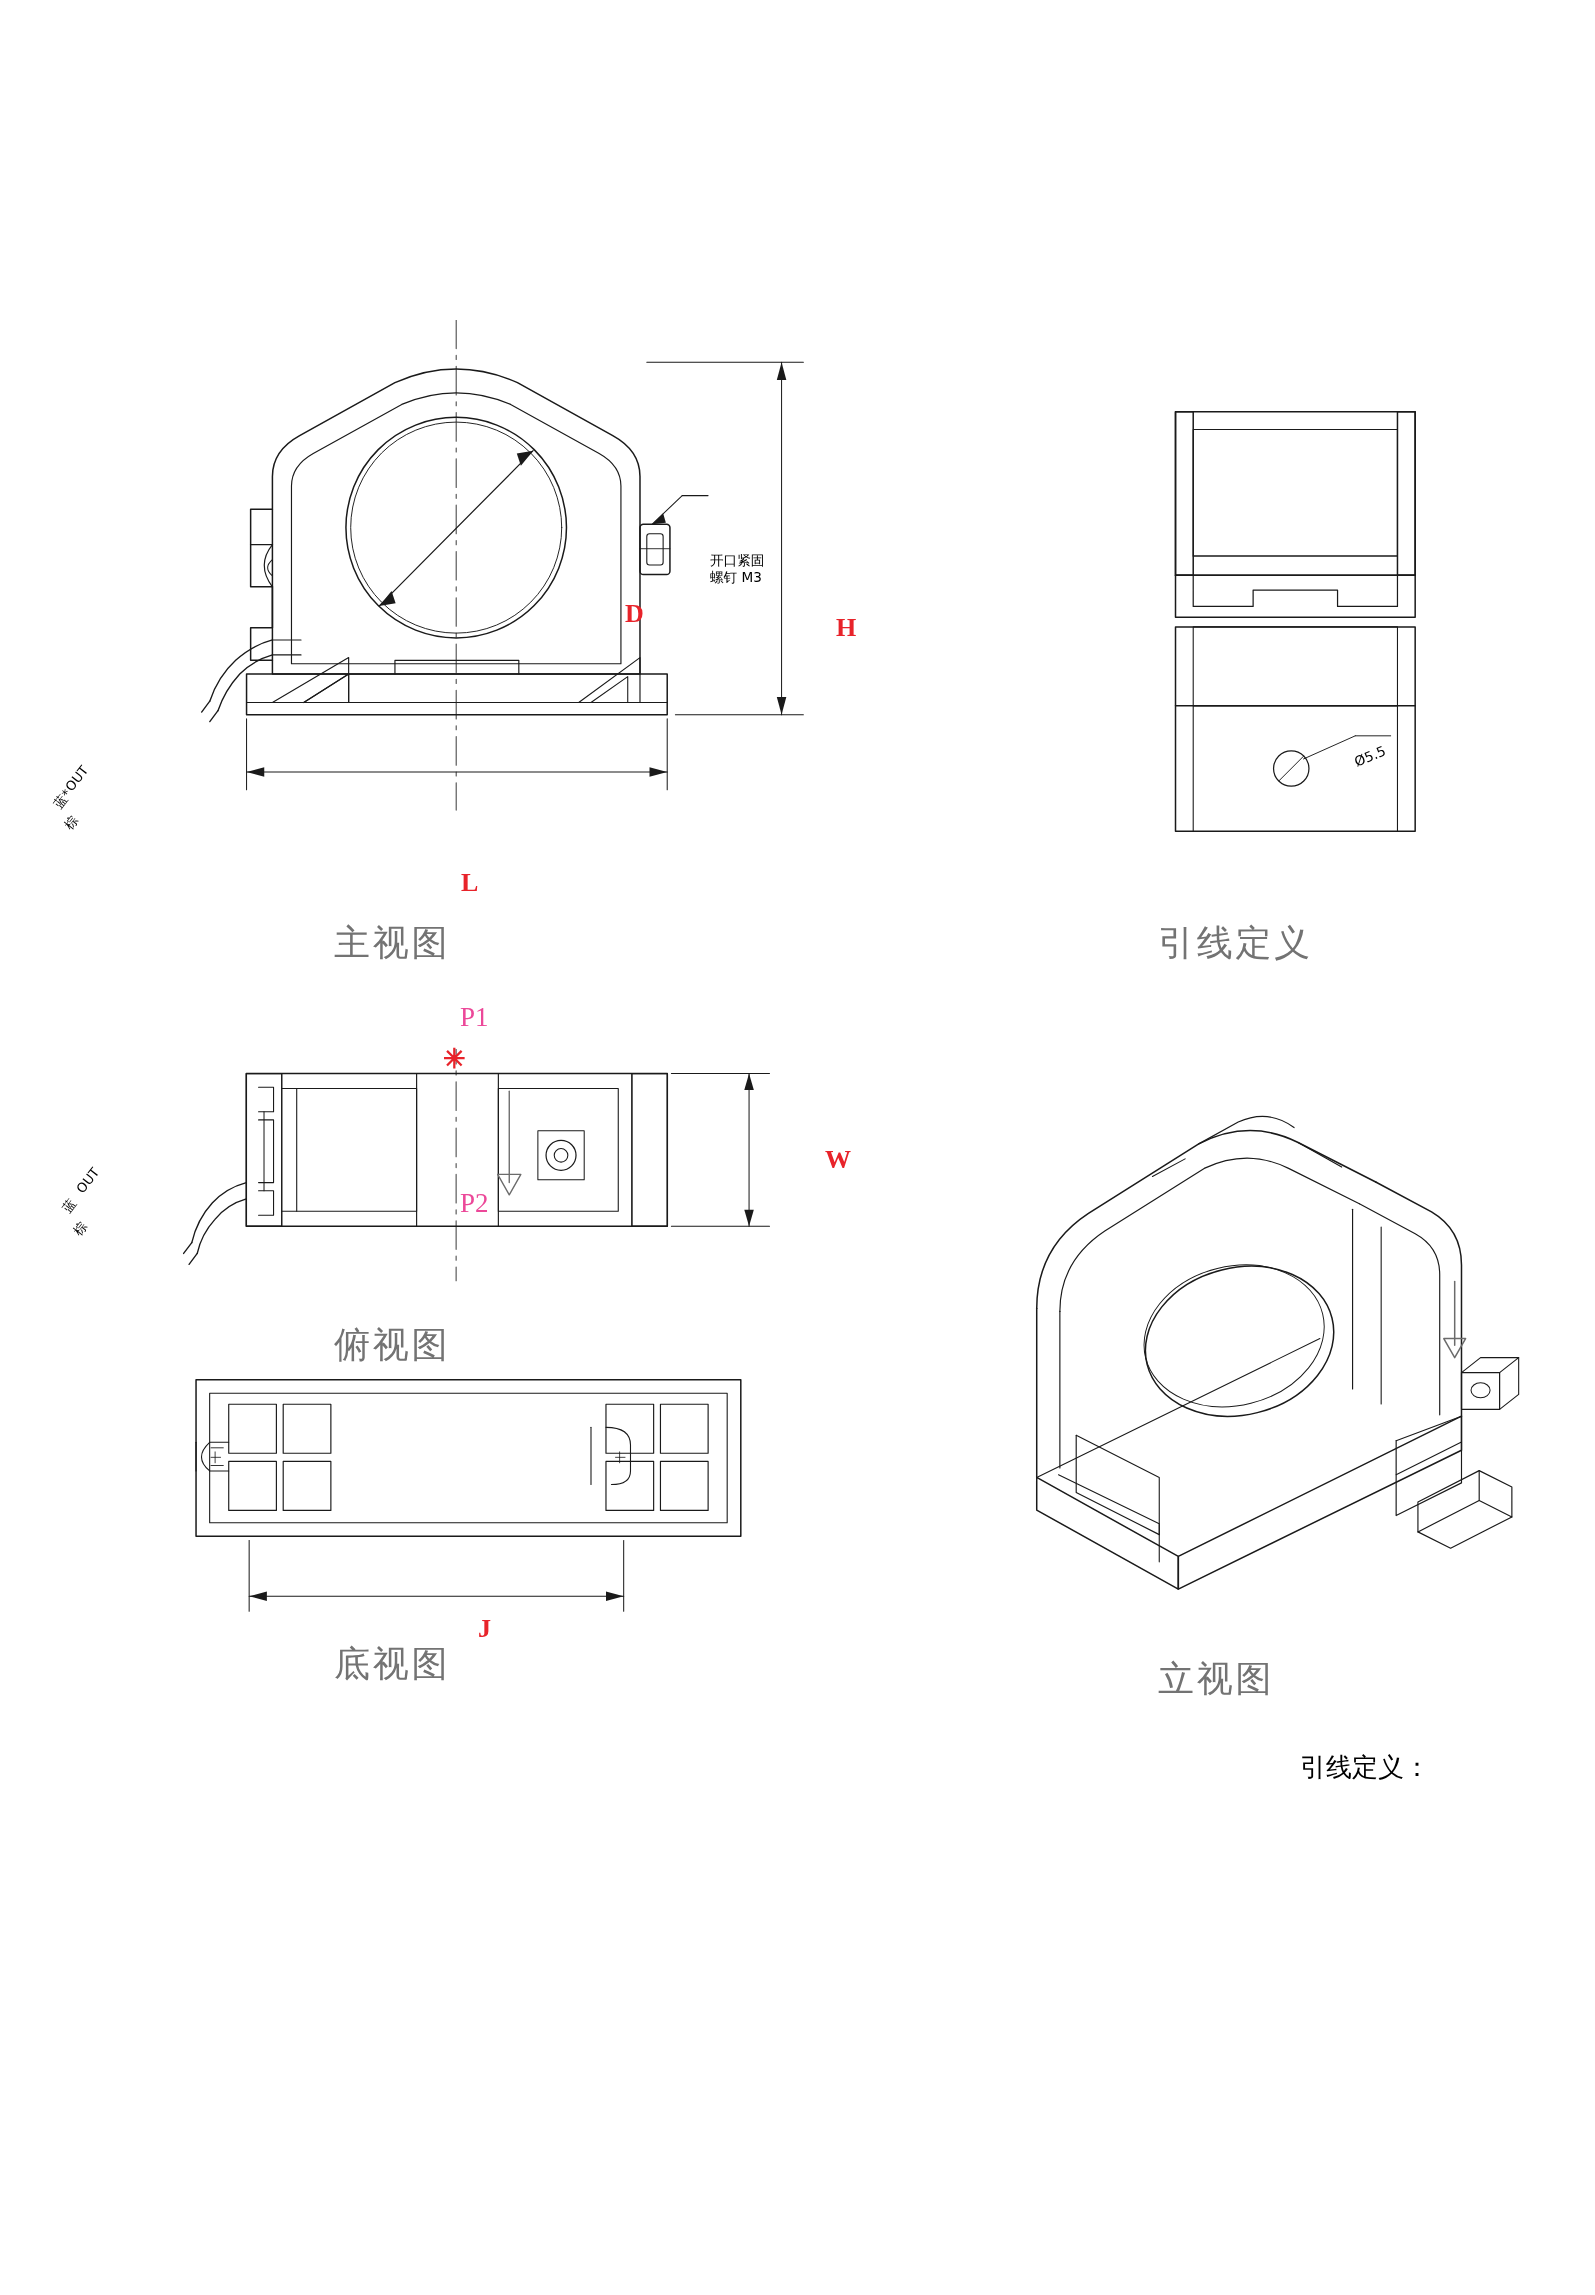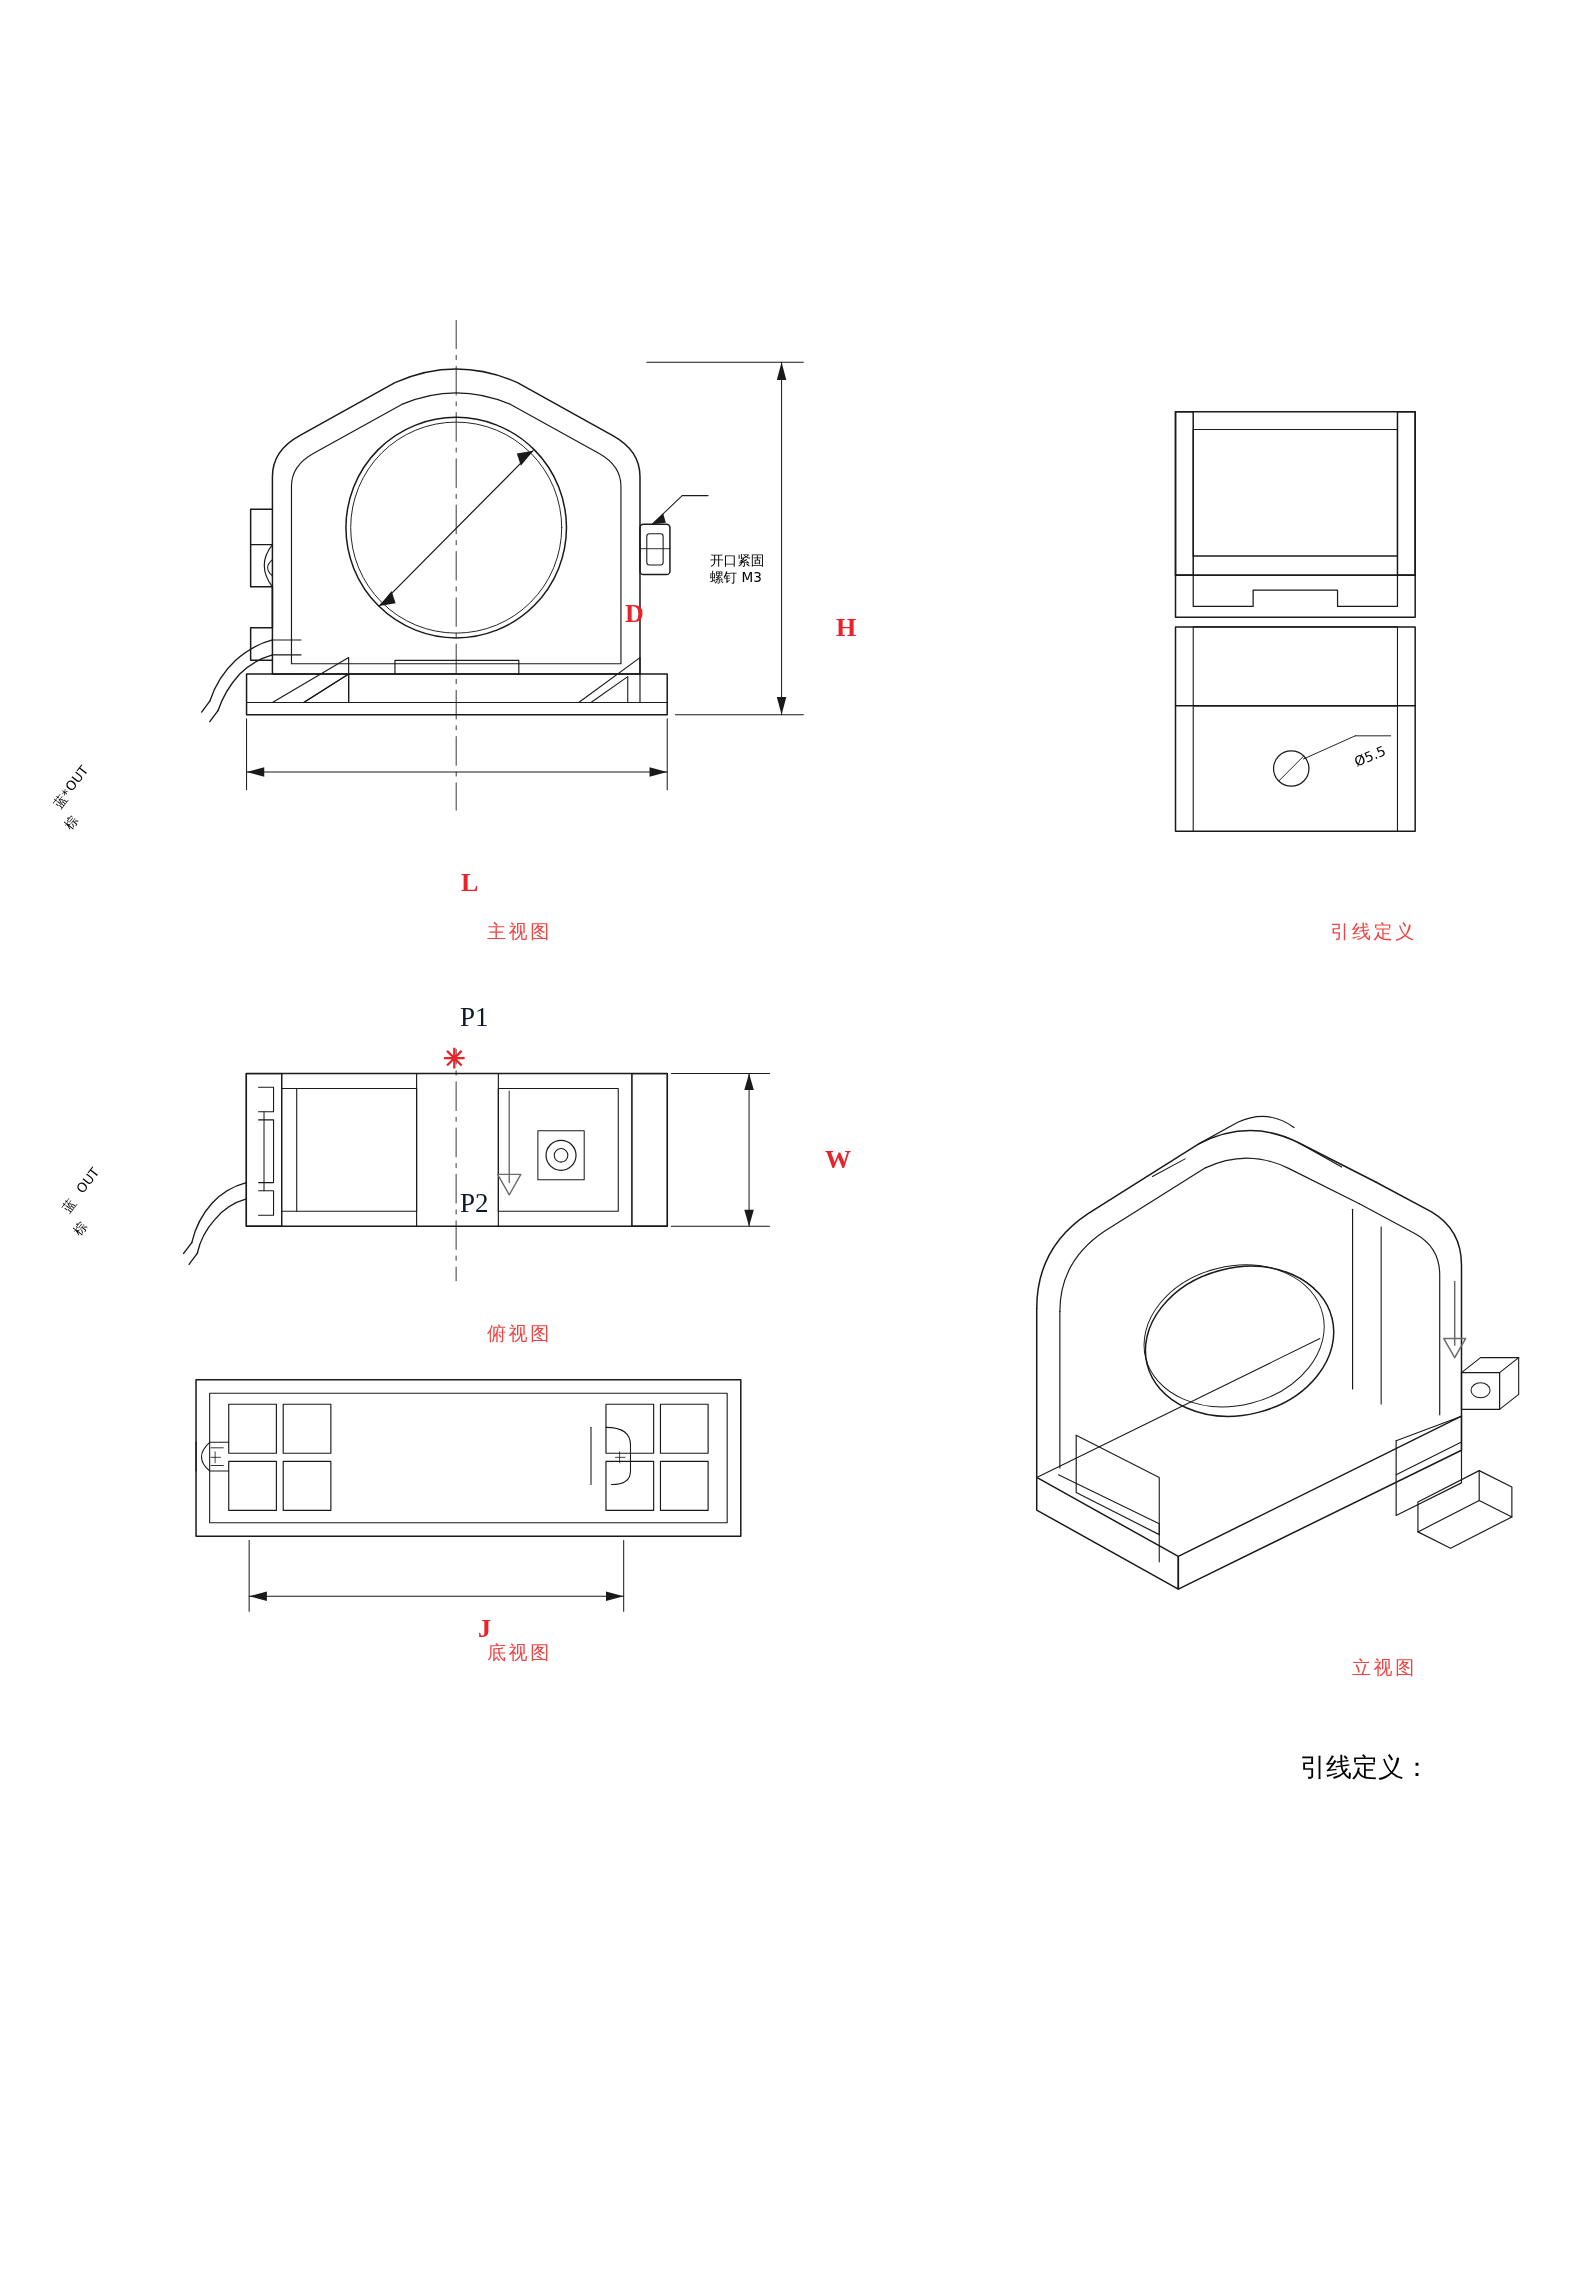--- a/index.html
+++ b/index.html
@@ -7,31 +7,31 @@
     width:1595px;height:2295px;position:relative;overflow:hidden;
     font-family:"Liberation Serif", serif;color:#000;
   }
   .sheet{position:absolute;left:0;top:0;width:1595px;height:2295px;}
 
   
   .view{position:absolute;}
   .view svg{display:block;}
 
   .caption{
-    position:absolute;text-align:right;
+    position:absolute;text-align:left;
     font-family:"DejaVu Sans", sans-serif;
-    font-size:19px;letter-spacing:2.7px;color:#ef4444;white-space:nowrap;
+    font-size:36px;letter-spacing:2.7px;color:#737373;white-space:nowrap;
   }
 
   .dimlabel{
     position:absolute;color:#e8232a;font-weight:bold;
     font-family:"Liberation Serif", serif;font-size:26px;white-space:nowrap;
   }
   .plabel{
-    position:absolute;color:#0f172a;
+    position:absolute;color:#ec4899;
     font-family:"Liberation Serif", serif;font-size:27px;white-space:nowrap;
   }
   .star{position:absolute;color:#e8232a;font-size:27px;font-weight:bold;}
 
   .smalltxt{
     position:absolute;color:#000;
     font-family:"DejaVu Sans", sans-serif;font-size:13.6px;white-space:nowrap;line-height:1.25;
   }
   .wiretxt{
     position:absolute;color:#000;

